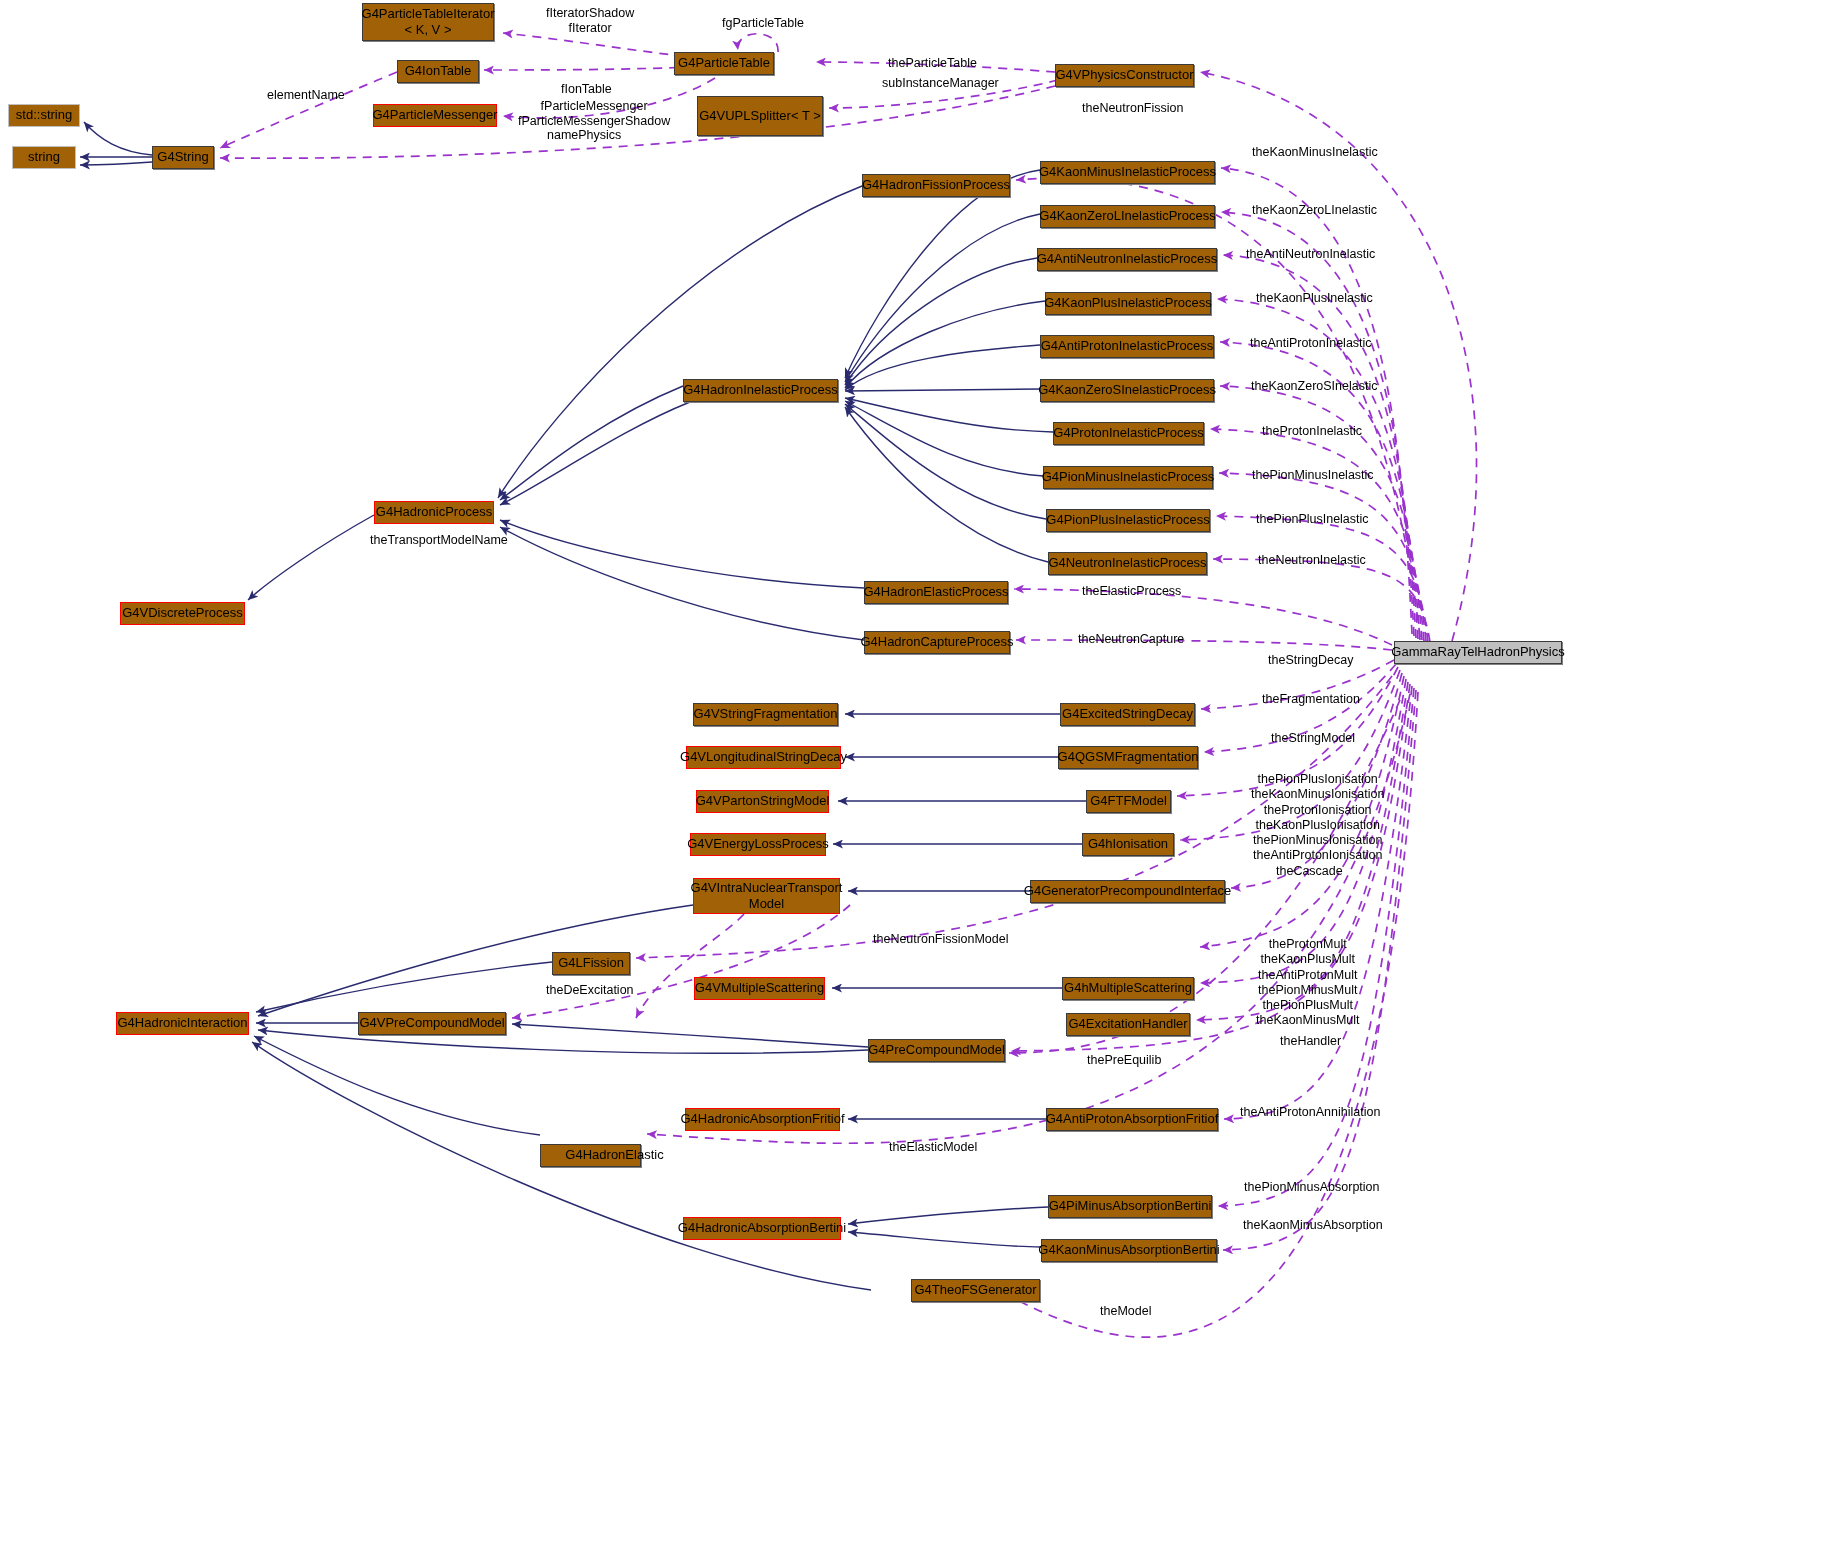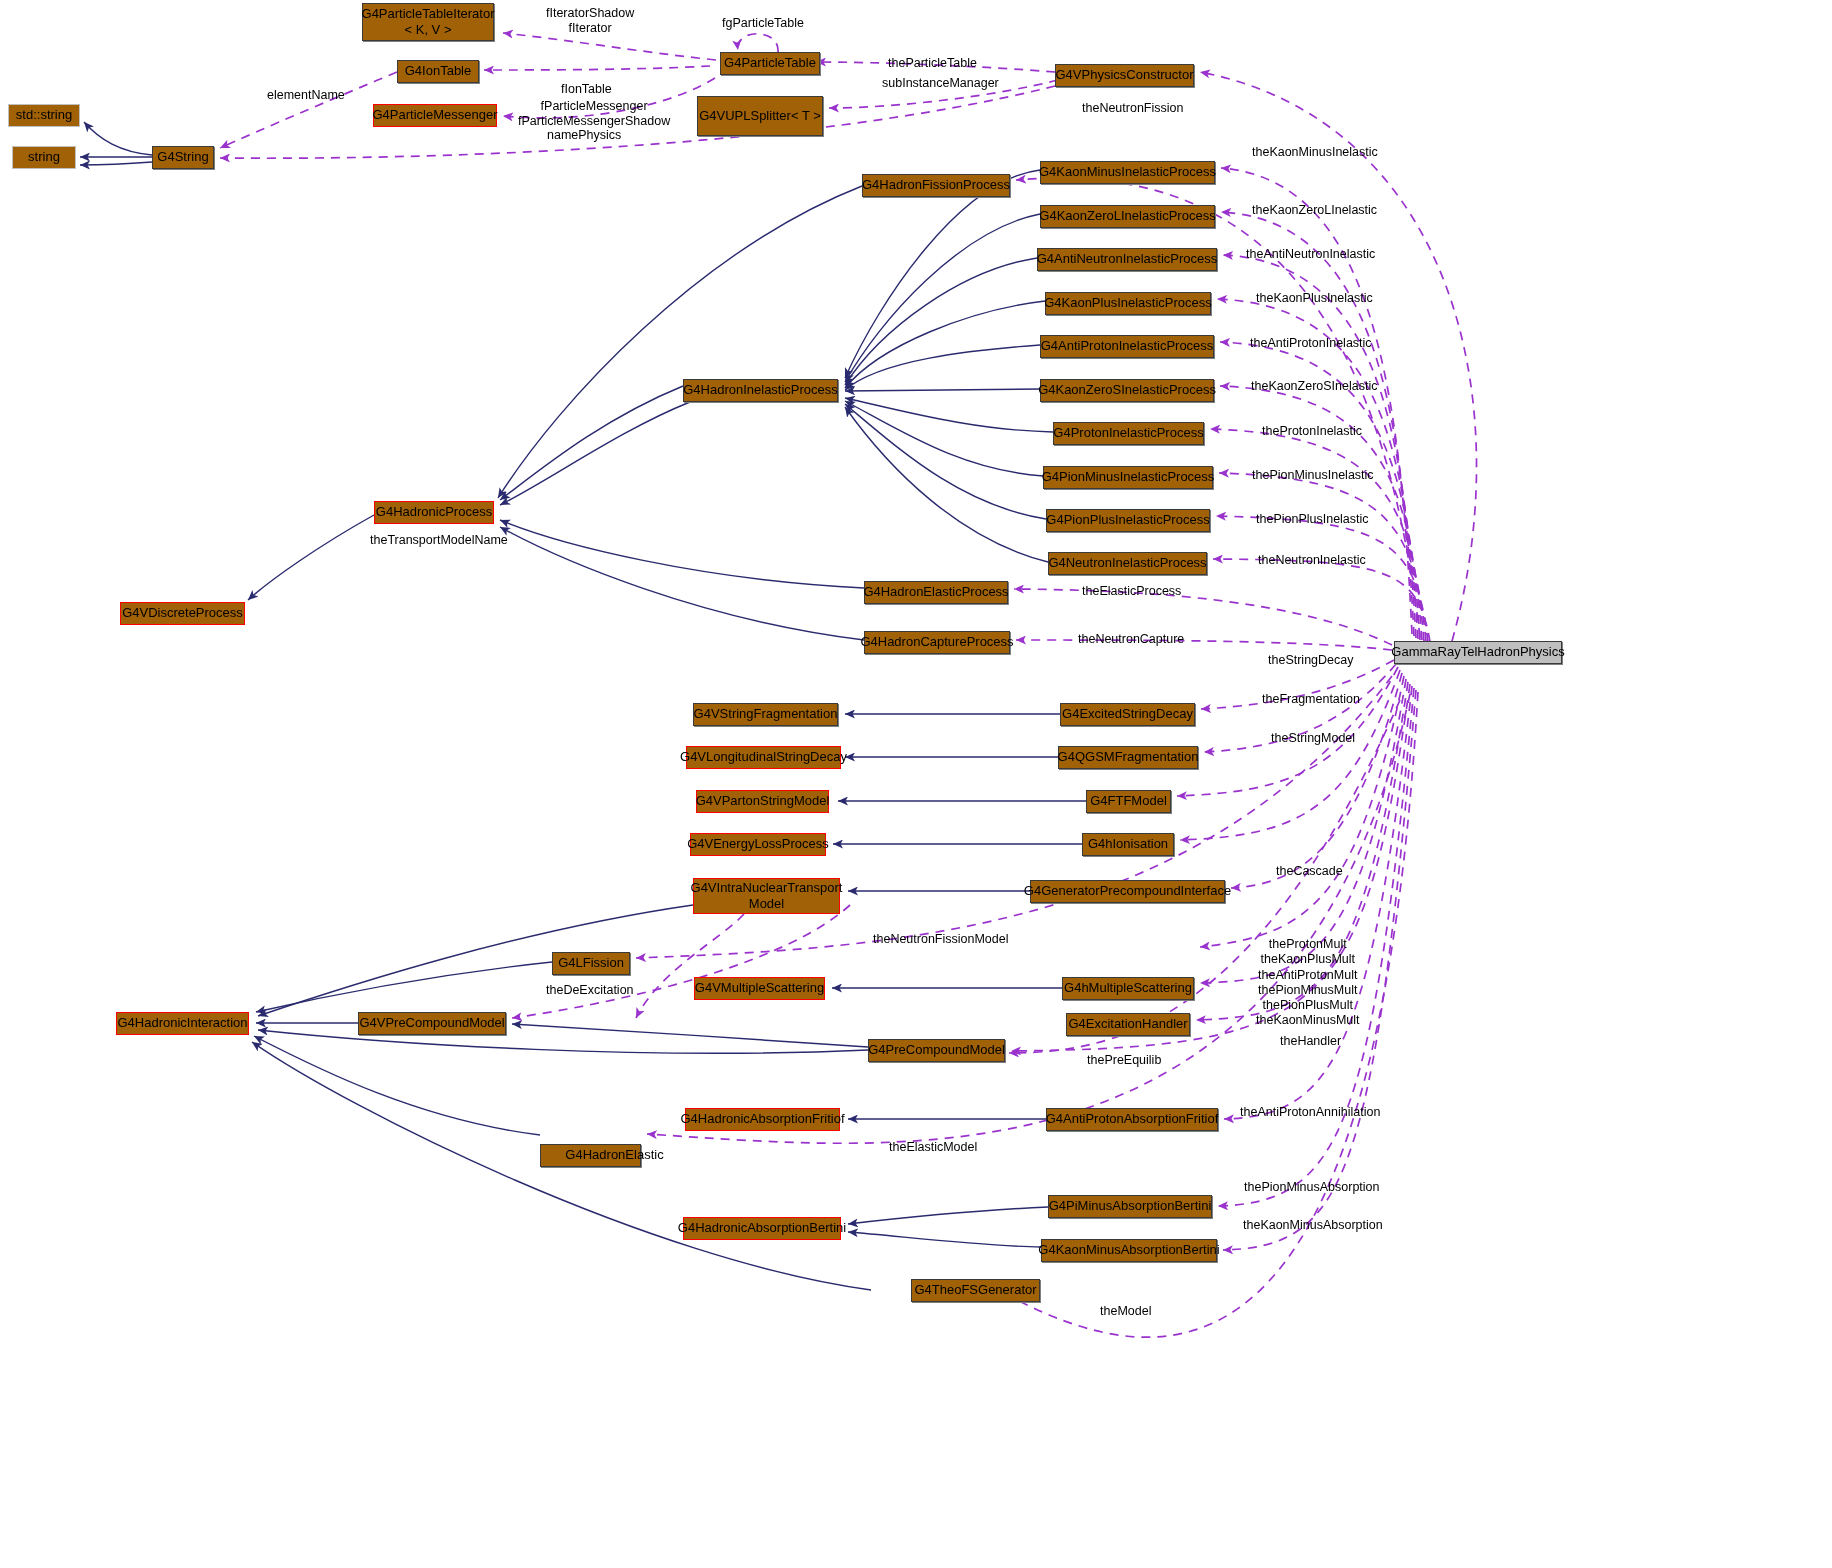--- a/index.html
+++ b/index.html
@@ -180,21 +180,21 @@
     </div>
     <div class="node plain" style="left: 8px; top: 104px; width: 72px; height: 23px;">
       <span>std::string</span>
     </div>
     <div class="node plain" style="left: 12px; top: 146px; width: 64px; height: 23px;">
       <span>string</span>
     </div>
     <div class="node" style="left: 152px; top: 146px; width: 62px; height: 23px;">
       <span>G4String</span>
     </div>
-    <div class="node" style="left: 720px; top: 52px; width: 100px; height: 23px;">
+    <div class="node" style="left: 674px; top: 52px; width: 100px; height: 23px;">
       <span>G4ParticleTable</span>
     </div>
     <div class="node" style="left: 697px; top: 96px; width: 126px; height: 40px;">
       <span>G4VUPLSplitter&lt; T &gt;</span>
     </div>
     <div class="node" style="left: 1055px; top: 64px; width: 139px; height: 23px;">
       <span>G4VPhysicsConstructor</span>
     </div>
     <div class="node" style="left: 862px; top: 174px; width: 148px; height: 23px;">
       <span>G4HadronFissionProcess</span>
@@ -337,20 +337,21 @@
     <div class="elabel" style="left: 1262px; top: 424px;">theProtonInelastic</div>
     <div class="elabel" style="left: 1252px; top: 468px;">thePionMinusInelastic</div>
     <div class="elabel" style="left: 1256px; top: 512px;">thePionPlusInelastic</div>
     <div class="elabel" style="left: 1258px; top: 553px;">theNeutronInelastic</div>
     <div class="elabel" style="left: 1082px; top: 584px;">theElasticProcess</div>
     <div class="elabel" style="left: 1078px; top: 632px;">theNeutronCapture</div>
     <div class="elabel" style="left: 370px; top: 533px;">theTransportModelName</div>
     <div class="elabel" style="left: 1268px; top: 653px;">theStringDecay</div>
     <div class="elabel" style="left: 1262px; top: 692px;">theFragmentation</div>
     <div class="elabel" style="left: 1271px; top: 731px;">theStringModel</div>
+    <div class="elabel block" style="left: 1251px; top: 772px;"><span>thePionPlusIonisation</span><br><span>theKaonMinusIonisation</span><br><span>theProtonIonisation</span><br><span>theKaonPlusIonisation</span><br><span>thePionMinusIonisation</span><br><span>theAntiProtonIonisation</span></div>
     <div class="elabel" style="left: 1276px; top: 864px;">theCascade</div>
     <div class="elabel" style="left: 873px; top: 932px;">theNeutronFissionModel</div>
     <div class="elabel block" style="left: 1256px; top: 937px;"><span>theProtonMult</span><br><span>theKaonPlusMult</span><br><span>theAntiProtonMult</span><br><span>thePionMinusMult</span><br><span>thePionPlusMult</span><br><span>theKaonMinusMult</span></div>
     <div class="elabel" style="left: 546px; top: 983px;">theDeExcitation</div>
     <div class="elabel" style="left: 1280px; top: 1034px;">theHandler</div>
     <div class="elabel" style="left: 1087px; top: 1053px;">thePreEquilib</div>
     <div class="elabel" style="left: 1240px; top: 1105px;">theAntiProtonAnnihilation</div>
     <div class="elabel" style="left: 889px; top: 1140px;">theElasticModel</div>
     <div class="elabel" style="left: 1244px; top: 1180px;">thePionMinusAbsorption</div>
     <div class="elabel" style="left: 1243px; top: 1218px;">theKaonMinusAbsorption</div>

